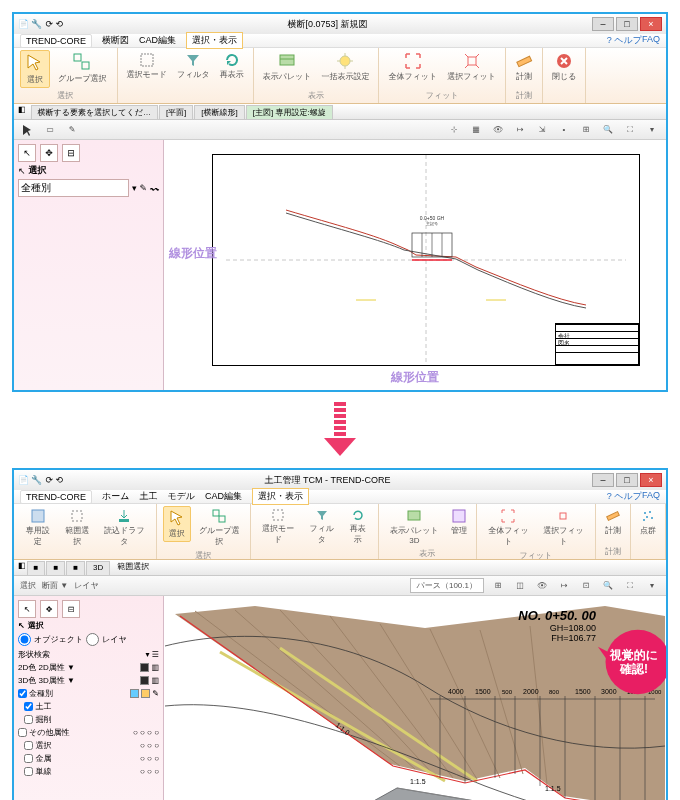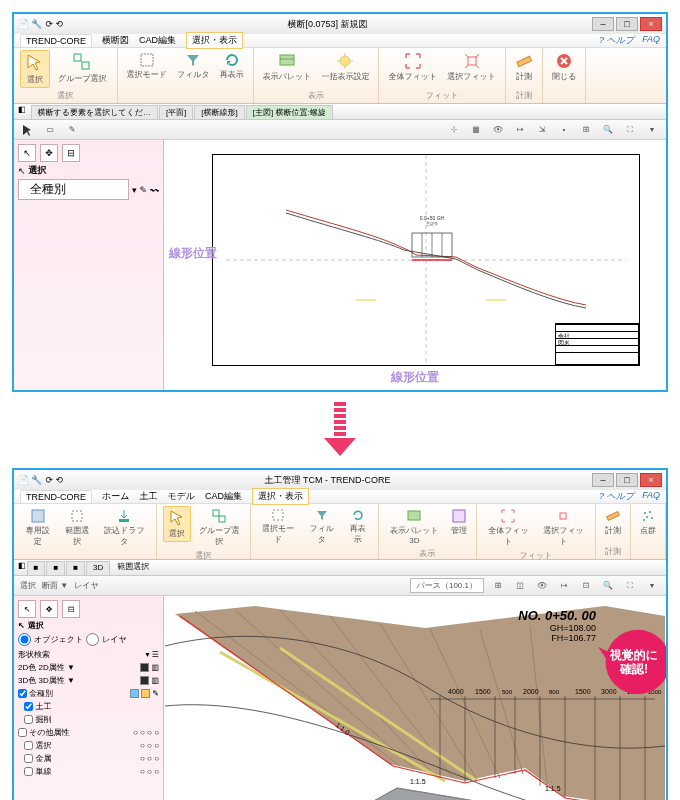--- a/index.html
+++ b/index.html
@@ -4,21 +4,21 @@
 <style>
   * { box-sizing: border-box; margin: 0; padding: 0; }
   body { font-family: "Meiryo", sans-serif; font-size: 9px; background: #fff; width: 680px; }
   .wrap { padding: 12px; }
   .app { border: 2px solid #2aa7e8; background: #fff; }
   .titlebar { height: 20px; background: linear-gradient(#fff,#e9e9e9); display:flex; align-items:center; justify-content:space-between; font-size:9px; padding:0 4px; }
   .titlebar .winbtns { display:flex; gap:2px; }
   .winbtn { width:22px; height:14px; background:#ddd; border:1px solid #aaa; display:flex; align-items:center; justify-content:center; font-size:9px; }
   .winbtn.close { background:#e25c54; color:#fff; border-color:#c33; }
   .menubar { height:14px; background:linear-gradient(#fff,#f2f2f2); display:flex; gap:10px; padding:0 6px; align-items:center; font-size:9px; border-bottom:1px solid #ddd; }
-  .menubar .right { margin-left:auto; display:flex; gap:8px; color:#2a6fc3;font-style:italic; }
+  .menubar .right { margin-left:auto; display:flex; color:#2a6fc3; }
   .ribbon { height:56px; background:linear-gradient(#fff,#fceee0); border-bottom:1px solid #e0c090; display:flex; }
   .rgroup { border-right:1px solid #e8d4b8; padding:2px 6px; display:flex; flex-direction:column; align-items:center; justify-content:space-between; }
   .rgroup .icons { display:flex; gap:4px; align-items:flex-start; }
   .ricon { display:flex; flex-direction:column; align-items:center; gap:1px; padding:2px 3px; }
   .ricon.big { padding:2px 4px; }
   .ricon.sel { background:#ffe9b3; border:1px solid #f4c767; border-radius:2px; }
   .ricon svg { display:block; }
   .rlabel { font-size:8px; color:#555; text-align:center; }
   .grplabel { font-size:8px; color:#888; text-align:center; padding-top:1px; width:100%; }
   .tabstrip { height:16px; background:linear-gradient(#fff,#e9e9e9); display:flex; gap:1px; padding:1px 4px 0; border-bottom:1px solid #c9c9c9; font-size:8px; }
@@ -26,21 +26,21 @@
   .doctab.active { background:#d3ecd3; }
   .mini-toolbar { height:20px; background:linear-gradient(#fbfbfb,#eaeaea); border-bottom:1px solid #cfcfcf; display:flex; align-items:center; gap:6px; padding:0 6px; font-size:8px; color:#555; }
   .mini-toolbar .tool { width:16px; height:16px; display:flex; align-items:center; justify-content:center; }
   .spacer { flex:1; }
   .body1 { display:flex; height:250px; }
   .sidepanel { width:150px; background:linear-gradient(#fde9f1,#fdf2f6); border-right:1px solid #d6b9c6; padding:4px; }
   .sidepanel2 { width:150px; background:linear-gradient(#fde9ef,#fef4f7); border-right:1px solid #d6b9c6; padding:4px; font-size:8px; }
   .sidehead { display:flex; gap:4px; align-items:center; margin-bottom:2px; }
   .sidehead .btn { width:18px; height:18px; background:#fff; border:1px solid #caa; display:flex; align-items:center; justify-content:center; }
   .siderow { display:flex; align-items:center; gap:3px; margin:2px 0; }
-  .sidebox { background:#fff; border:1px solid #caa; padding:1px 11px; font-size:12px; flex:1; }
+  .sidebox { background:#fff; border:1px solid #caa; padding:1px 2px; font-size:10px; flex:1; }
   .canvas { flex:1; background:#fff; position:relative; }
   .drawframe { position:absolute; left:48px; top:14px; right:26px; bottom:24px; border:1px solid #000; }
   .svgfill { width:100%; height:100%; }
   .axis-label { position:absolute; color:#b191e0; font-size:12px; font-weight:600; }
   .titleblock { position:absolute; right:0; bottom:0; width:84px; height:42px; border:1px solid #000; }
   .titleblock div { border-top:1px solid #000; height:7px; font-size:6px; padding-left:2px; }
   .arrow { display:flex; justify-content:center; margin:10px 0; }
   .canvas3d { flex:1; background:#fff; position:relative; overflow:hidden; }
   .station { position:absolute; right:70px; top:12px; text-align:right; font-size:9px; }
   .station .big { font-size:13px; font-weight:600; font-style:italic; }
@@ -182,21 +182,21 @@
     </div>
           <div class="grplabel"></div>
         </div>
   </div>
 
   <div class="tabstrip">
     <span style="margin-right:4px">◧</span>
     <div class="doctab">横断する要素を選択してくだ…</div>
     <div class="doctab">[平面]</div>
     <div class="doctab">[横断線形]</div>
-    <div class="doctab active">[主図] 横断位置:螺旋</div>
+    <div class="doctab active">[主図] 専用設定:螺旋</div>
   </div>
 
   <div class="mini-toolbar">
     <div class="tool">
           <svg width="12" height="12">
             <path d="M1 1l8 5-3 1 2 4-1 1-2-4-4 3z" fill="#333"></path>
           </svg>
         </div>
     <div class="tool">▭</div>
     <div class="tool">✎</div>

